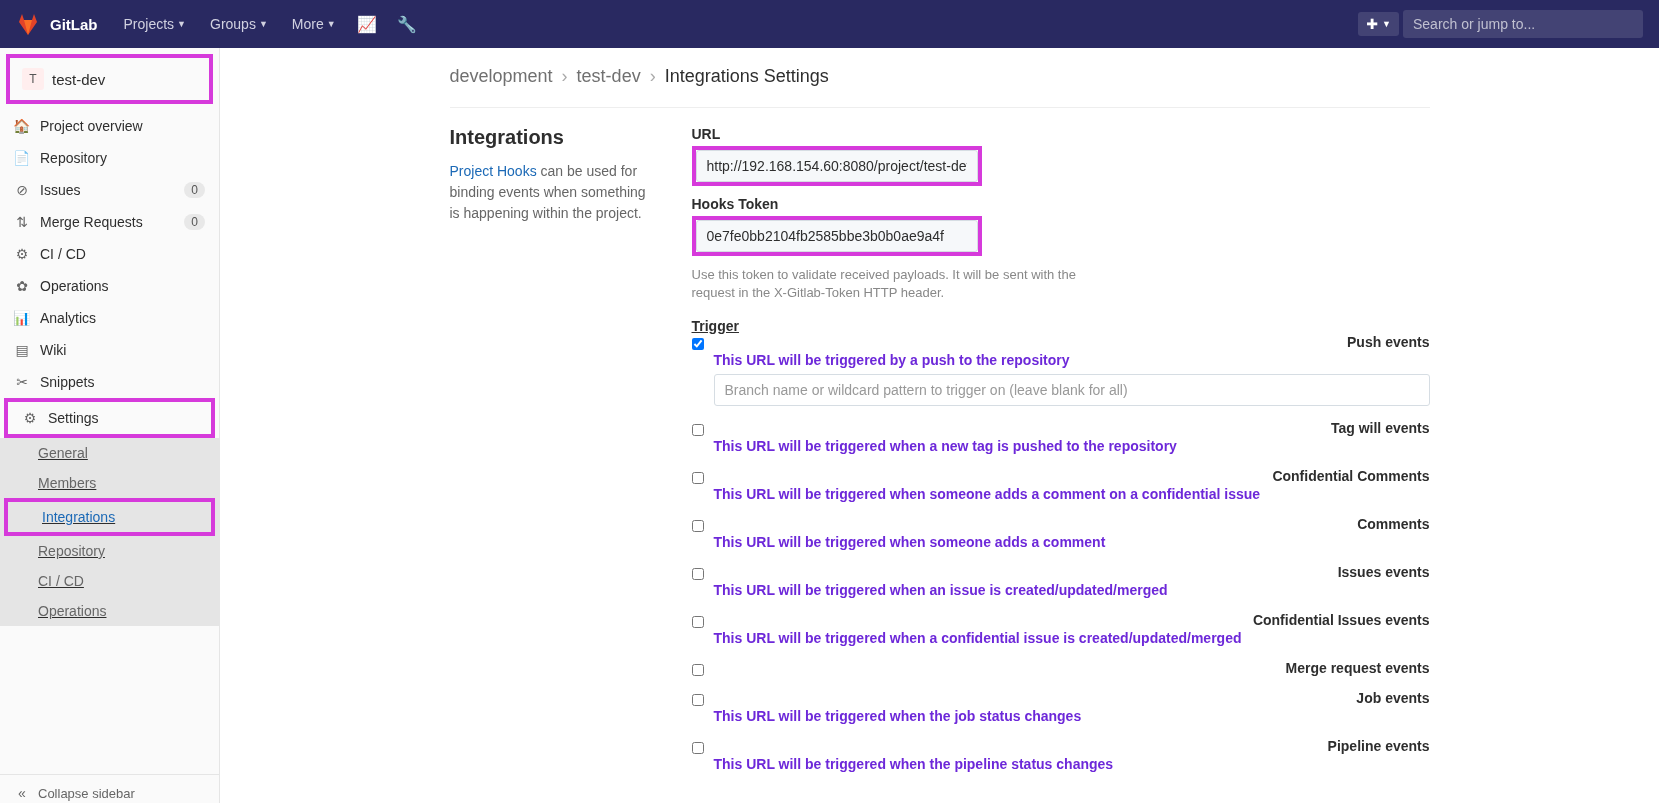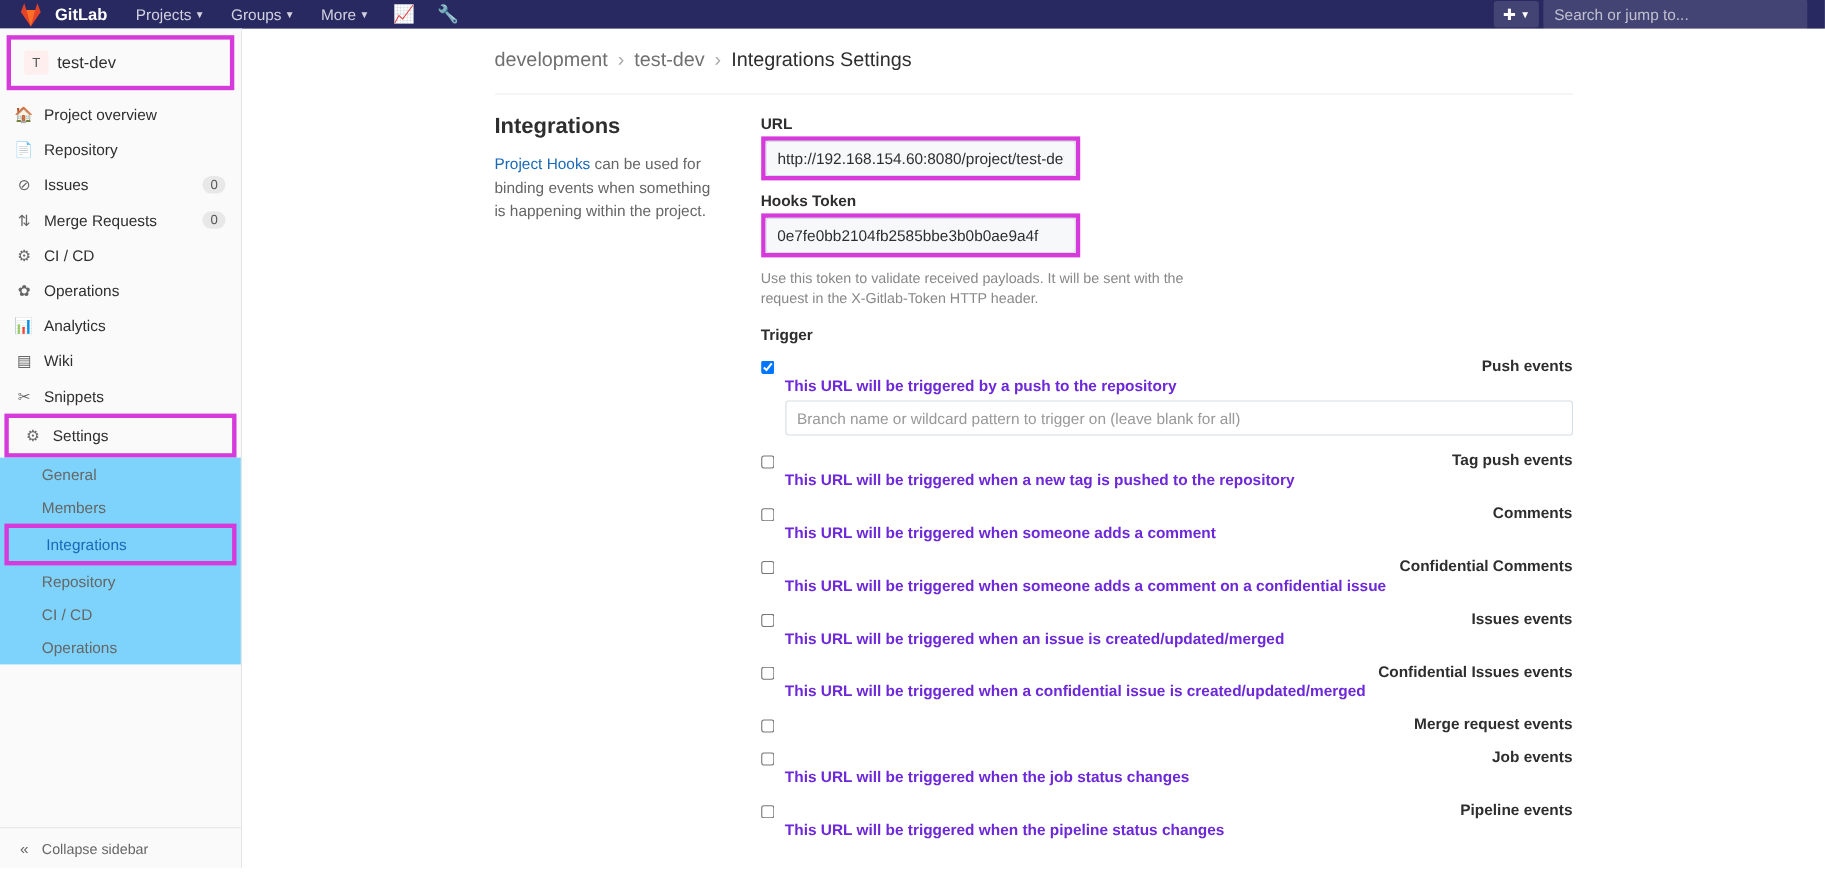--- a/index.html
+++ b/index.html
@@ -1,19 +1,19 @@
 <!DOCTYPE html>
 <html><head>
 <meta charset="utf-8">
 <style>
 * { box-sizing: border-box; margin: 0; padding: 0; }
 body { font-family: -apple-system, BlinkMacSystemFont, "Segoe UI", Helvetica, Arial, sans-serif; font-size: 14px; color: #2e2e2e; background: #fff; }
 
 
-.navbar { background: #292961; height: 26px; display: flex; align-items: center; padding: 0 16px; color: #fff; }
+.navbar { background: #292961; height: 48px; display: flex; align-items: center; padding: 0 16px; color: #fff; }
 .nav-left { display: flex; align-items: center; gap: 4px; }
 .logo { width: 24px; height: 24px; margin-right: 6px; }
 .brand { font-weight: 600; font-size: 15px; margin-right: 12px; }
 .nav-item { padding: 0 10px; font-size: 14px; cursor: pointer; color: #d1d1e0; display: flex; align-items: center; height: 40px; }
 .caret { font-size: 9px; margin-left: 3px; }
 .nav-icon { padding: 0 8px; cursor: pointer; color: #d1d1e0; font-size: 16px; }
 .nav-right { margin-left: auto; display: flex; align-items: center; gap: 4px; }
 .search-box { background: rgba(255,255,255,0.12); border: none; padding: 6px 10px; width: 240px; border-radius: 3px; color: #e5e5e5; font-size: 14px; }
 .search-box::placeholder { color: #c0c0d0; }
 .plus-btn { background: rgba(255,255,255,0.12); padding: 4px 8px; border-radius: 3px; cursor: pointer; display: flex; align-items: center; }
@@ -22,21 +22,21 @@
 .layout { display: flex; height: calc(100vh - 40px); }
 .sidebar { width: 220px; background: #fafafa; border-right: 1px solid #e5e5e5; display: flex; flex-direction: column; position: relative; }
 .sidebar-scroll { flex: 1; overflow-y: auto; padding-bottom: 40px; }
 .project-head { display: flex; align-items: center; padding: 10px 12px; border: 4px solid #d63adb; margin: 6px; }
 .project-avatar { width: 22px; height: 22px; background: #fee; color: #555; display: flex; align-items: center; justify-content: center; font-size: 12px; margin-right: 8px; border-radius: 3px; }
 .project-name { font-size: 15px; font-weight: 400; }
 .side-item { display: flex; align-items: center; padding: 8px 14px; color: #2e2e2e; cursor: pointer; font-size: 14px; }
 .side-icon { width: 16px; margin-right: 10px; color: #666; font-size: 14px; display: inline-flex; justify-content: center; }
 .side-badge { margin-left: auto; background: #e8e8e8; color: #555; border-radius: 9px; padding: 1px 7px; font-size: 12px; }
 .side-item.settings-hl { border: 4px solid #d63adb; margin: 0 4px; }
-.sub-list { background: #7dd3fc; }
+.sub-list { background: #e5e5e5; text-decoration: underline; }
 .sub-item { padding: 7px 14px 7px 38px; color: #666; cursor: pointer; font-size: 14px; }
 .sub-item.active { color: #1b69b6; font-weight: 500; border: 4px solid #d63adb; margin: 0 4px; padding-left: 34px; }
 .collapse-bar { position: absolute; bottom: 0; left: 0; right: 0; padding: 10px 14px; border-top: 1px solid #e5e5e5; background: #fafafa; color: #666; font-size: 13px; cursor: pointer; display: flex; align-items: center; }
 .collapse-bar .side-icon { margin-right: 8px; }
 
 
 .content { flex: 1; overflow-y: auto; padding: 12px 24px; }
 .content-inner { max-width: 980px; margin: 0 auto; }
 .breadcrumb { font-size: 18px; color: #707070; padding: 6px 0 20px; }
 .breadcrumb a { color: #707070; text-decoration: none; }
@@ -47,21 +47,21 @@
 .left-col h2 { font-size: 20px; font-weight: 600; margin-bottom: 12px; }
 .left-col p { font-size: 14px; color: #666; line-height: 1.5; }
 .left-col a { color: #1b69b6; text-decoration: none; }
 .right-col { flex: 1; }
 .label { font-weight: 600; font-size: 14px; margin-bottom: 4px; display: block; }
 .input-wrap { border: 4px solid #d63adb; margin-bottom: 10px; width: 290px; }
 .text-input { width: 100%; padding: 7px 10px; border: 1px solid #d6dde3; background: #f6f8fa; font-size: 14px; color: #2e2e2e; border-radius: 3px; }
 .full-input { width: 100%; padding: 7px 10px; border: 1px solid #d6dde3; background: #fff; font-size: 14px; border-radius: 3px; margin-top: 6px; }
 .full-input::placeholder { color: #999; }
 .help { font-size: 13px; color: #888; margin-bottom: 16px; max-width: 430px; line-height: 1.4; }
-.section-label { font-weight: 600; font-size: 14px; margin-bottom: 12px; }
+.section-label { font-weight: 600; font-size: 14px; margin-bottom: 0; text-decoration: underline; }
 .trigger-row { display: flex; align-items: flex-start; margin-bottom: 14px; }
 .trigger-check { margin-top: 4px; margin-right: 10px; width: 12px; height: 12px; cursor: pointer; }
 .trigger-body { flex: 1; }
 .trigger-title { font-weight: 600; font-size: 14px; text-align: right; }
 .trigger-desc { font-size: 14px; color: #6d28d9; margin-top: 2px; font-weight: bold; }
 </style>
 </head>
 <body>
 
 <div class="navbar">
@@ -190,41 +190,41 @@
 
           <div class="section-label">Trigger</div>
           <div id="triggers">
               <div class="trigger-row">
                 <input type="checkbox" class="trigger-check" checked="" style="">
                 <div class="trigger-body"><div class="trigger-title">Push events</div><div class="trigger-desc">This URL will be triggered by a push to the repository</div><input class="full-input" placeholder="Branch name or wildcard pattern to trigger on (leave blank for all)" style=""></div>
               </div>
               <div class="trigger-row">
                 <input type="checkbox" class="trigger-check" style="">
                 <div class="trigger-body">
-                  <div class="trigger-title">Tag push events</div>
+                  <div class="trigger-title">Tag will events</div>
                   <div class="trigger-desc">This URL will be triggered when a new tag is pushed to the repository</div>
+                </div>
+              </div>
+              <div class="trigger-row">
+                <input type="checkbox" class="trigger-check" style="">
+                <div class="trigger-body">
+                  <div class="trigger-title">Confidential Comments</div>
+                  <div class="trigger-desc">This URL will be triggered when someone adds a comment on a confidential issue</div>
                 </div>
               </div>
               <div class="trigger-row">
                 <input type="checkbox" class="trigger-check" style="">
                 <div class="trigger-body">
                   <div class="trigger-title">Comments</div>
                   <div class="trigger-desc">This URL will be triggered when someone adds a comment</div>
                 </div>
               </div>
               <div class="trigger-row">
                 <input type="checkbox" class="trigger-check" style="">
                 <div class="trigger-body">
-                  <div class="trigger-title">Confidential Comments</div>
-                  <div class="trigger-desc">This URL will be triggered when someone adds a comment on a confidential issue</div>
-                </div>
-              </div>
-              <div class="trigger-row">
-                <input type="checkbox" class="trigger-check" style="">
-                <div class="trigger-body">
                   <div class="trigger-title">Issues events</div>
                   <div class="trigger-desc">This URL will be triggered when an issue is created/updated/merged</div>
                 </div>
               </div>
               <div class="trigger-row">
                 <input type="checkbox" class="trigger-check" style="">
                 <div class="trigger-body">
                   <div class="trigger-title">Confidential Issues events</div>
                   <div class="trigger-desc">This URL will be triggered when a confidential issue is created/updated/merged</div>
                 </div>

